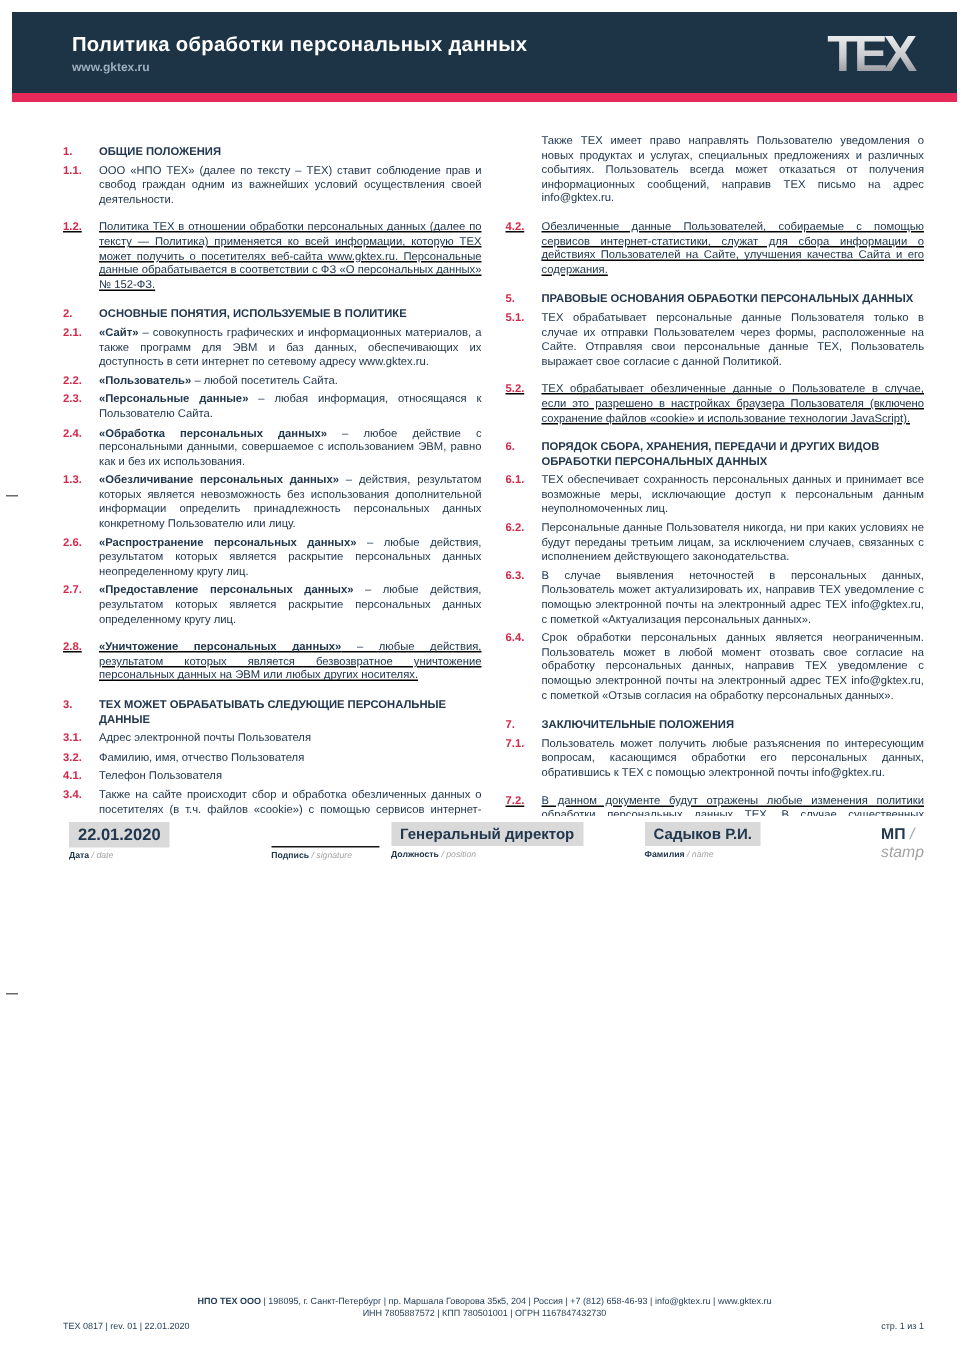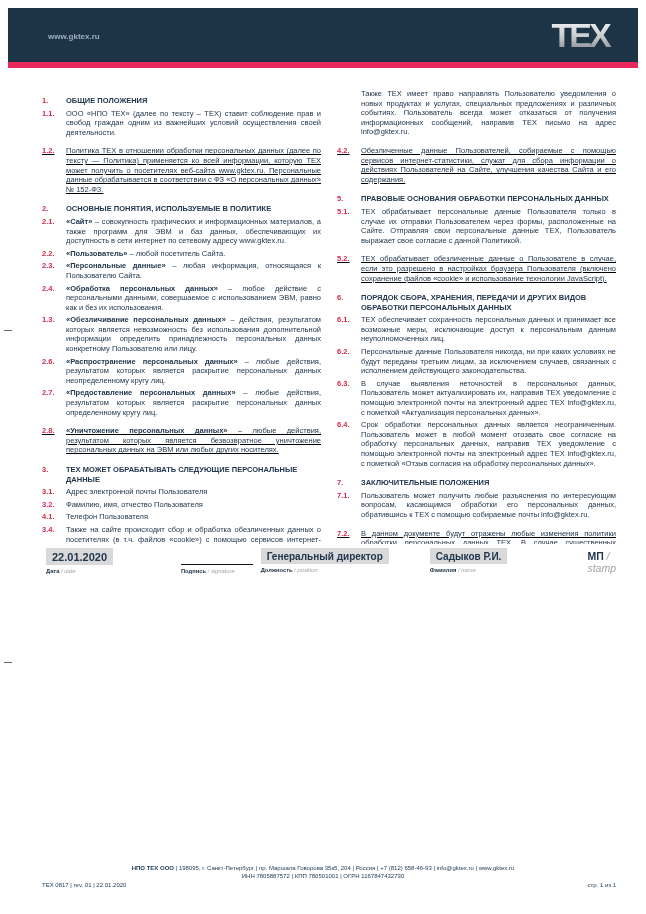--- a/index.html
+++ b/index.html
@@ -71,20 +71,21 @@
   .mark-1 { top:330px; }
   .mark-2 { top:662px; }
 </style>
 </head>
 <body>
 
 <div class="page">
 
   <div class="header">
     <div class="header-text">
+      <div class="doc-title">Политика обработки персональных данных</div>
       <div class="doc-url">www.gktex.ru</div>
     </div>
     <div class="logo">
       <svg width="84" height="40" viewBox="0 0 84 40">
         <defs>
           <linearGradient id="lg" x1="0" y1="0" x2="0" y2="1">
             <stop offset="0" stop-color="#fdfdfd"></stop>
             <stop offset="0.55" stop-color="#c7c9cd"></stop>
             <stop offset="1" stop-color="#7c7e84"></stop>
           </linearGradient>
@@ -206,21 +207,21 @@
         <div class="block item">
           <span class="num">6.4.</span>
           <div class="txt">Срок обработки персональных данных является неограниченным. Пользователь может в любой момент отозвать свое согласие на обработку персональных данных, направив ТЕХ уведомление с помощью электронной почты на электронный адрес ТЕХ info@gktex.ru, с пометкой «Отзыв согласия на обработку персональных данных».</div>
         </div>
         <div class="block heading">
           <span class="num">7.</span>
           <div class="txt">ЗАКЛЮЧИТЕЛЬНЫЕ ПОЛОЖЕНИЯ</div>
         </div>
         <div class="block item">
           <span class="num">7.1.</span>
-          <div class="txt">Пользователь может получить любые разъяснения по интересующим вопросам, касающимся обработки его персональных данных, обратившись к ТЕХ с помощью собираемые почты info@gktex.ru.</div>
+          <div class="txt">Пользователь может получить любые разъяснения по интересующим вопросам, касающимся обработки его персональных данных, обратившись к ТЕХ с помощью электронной почты info@gktex.ru.</div>
         </div>
         <div class="block item sp">
           <span class="num">7.2.</span>
           <div class="txt">В данном документе будут отражены любые изменения политики обработки персональных данных ТЕХ. В случае существенных изменений Пользователю может быть выслана информация на указанный им электронный адрес.</div>
         </div>
       </div>
   </div>
 
   <div class="signature">
     <div class="sig-cell c-date">

